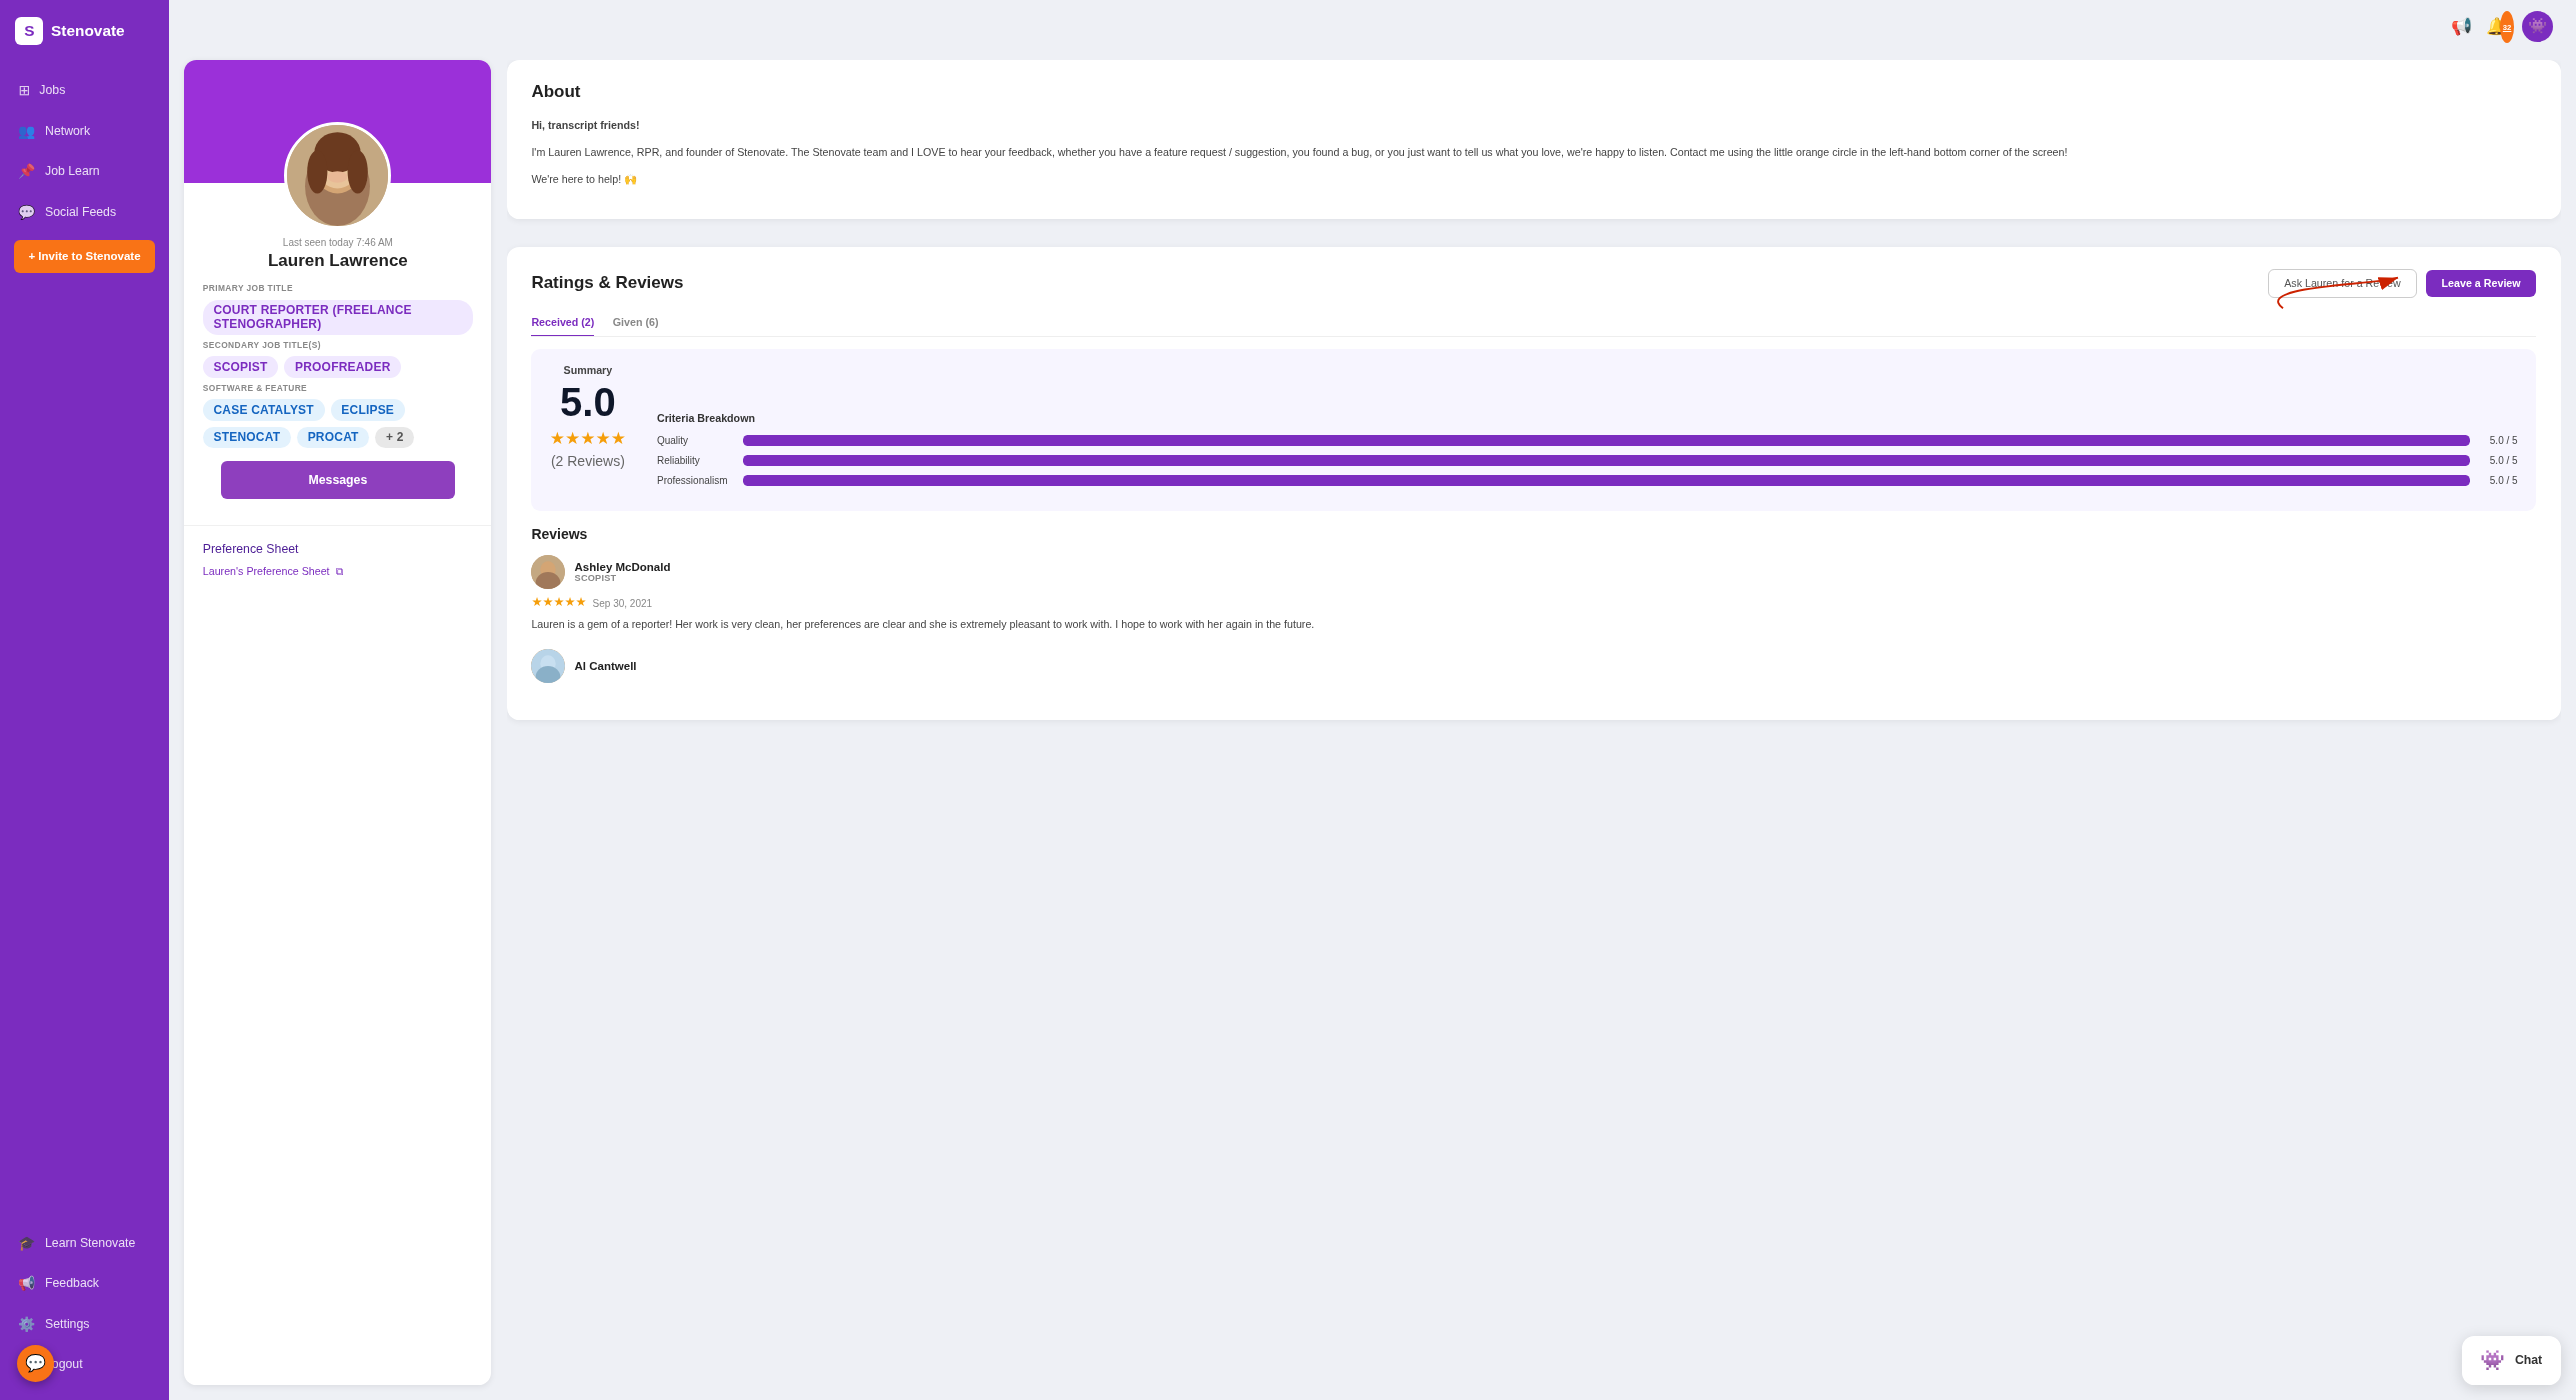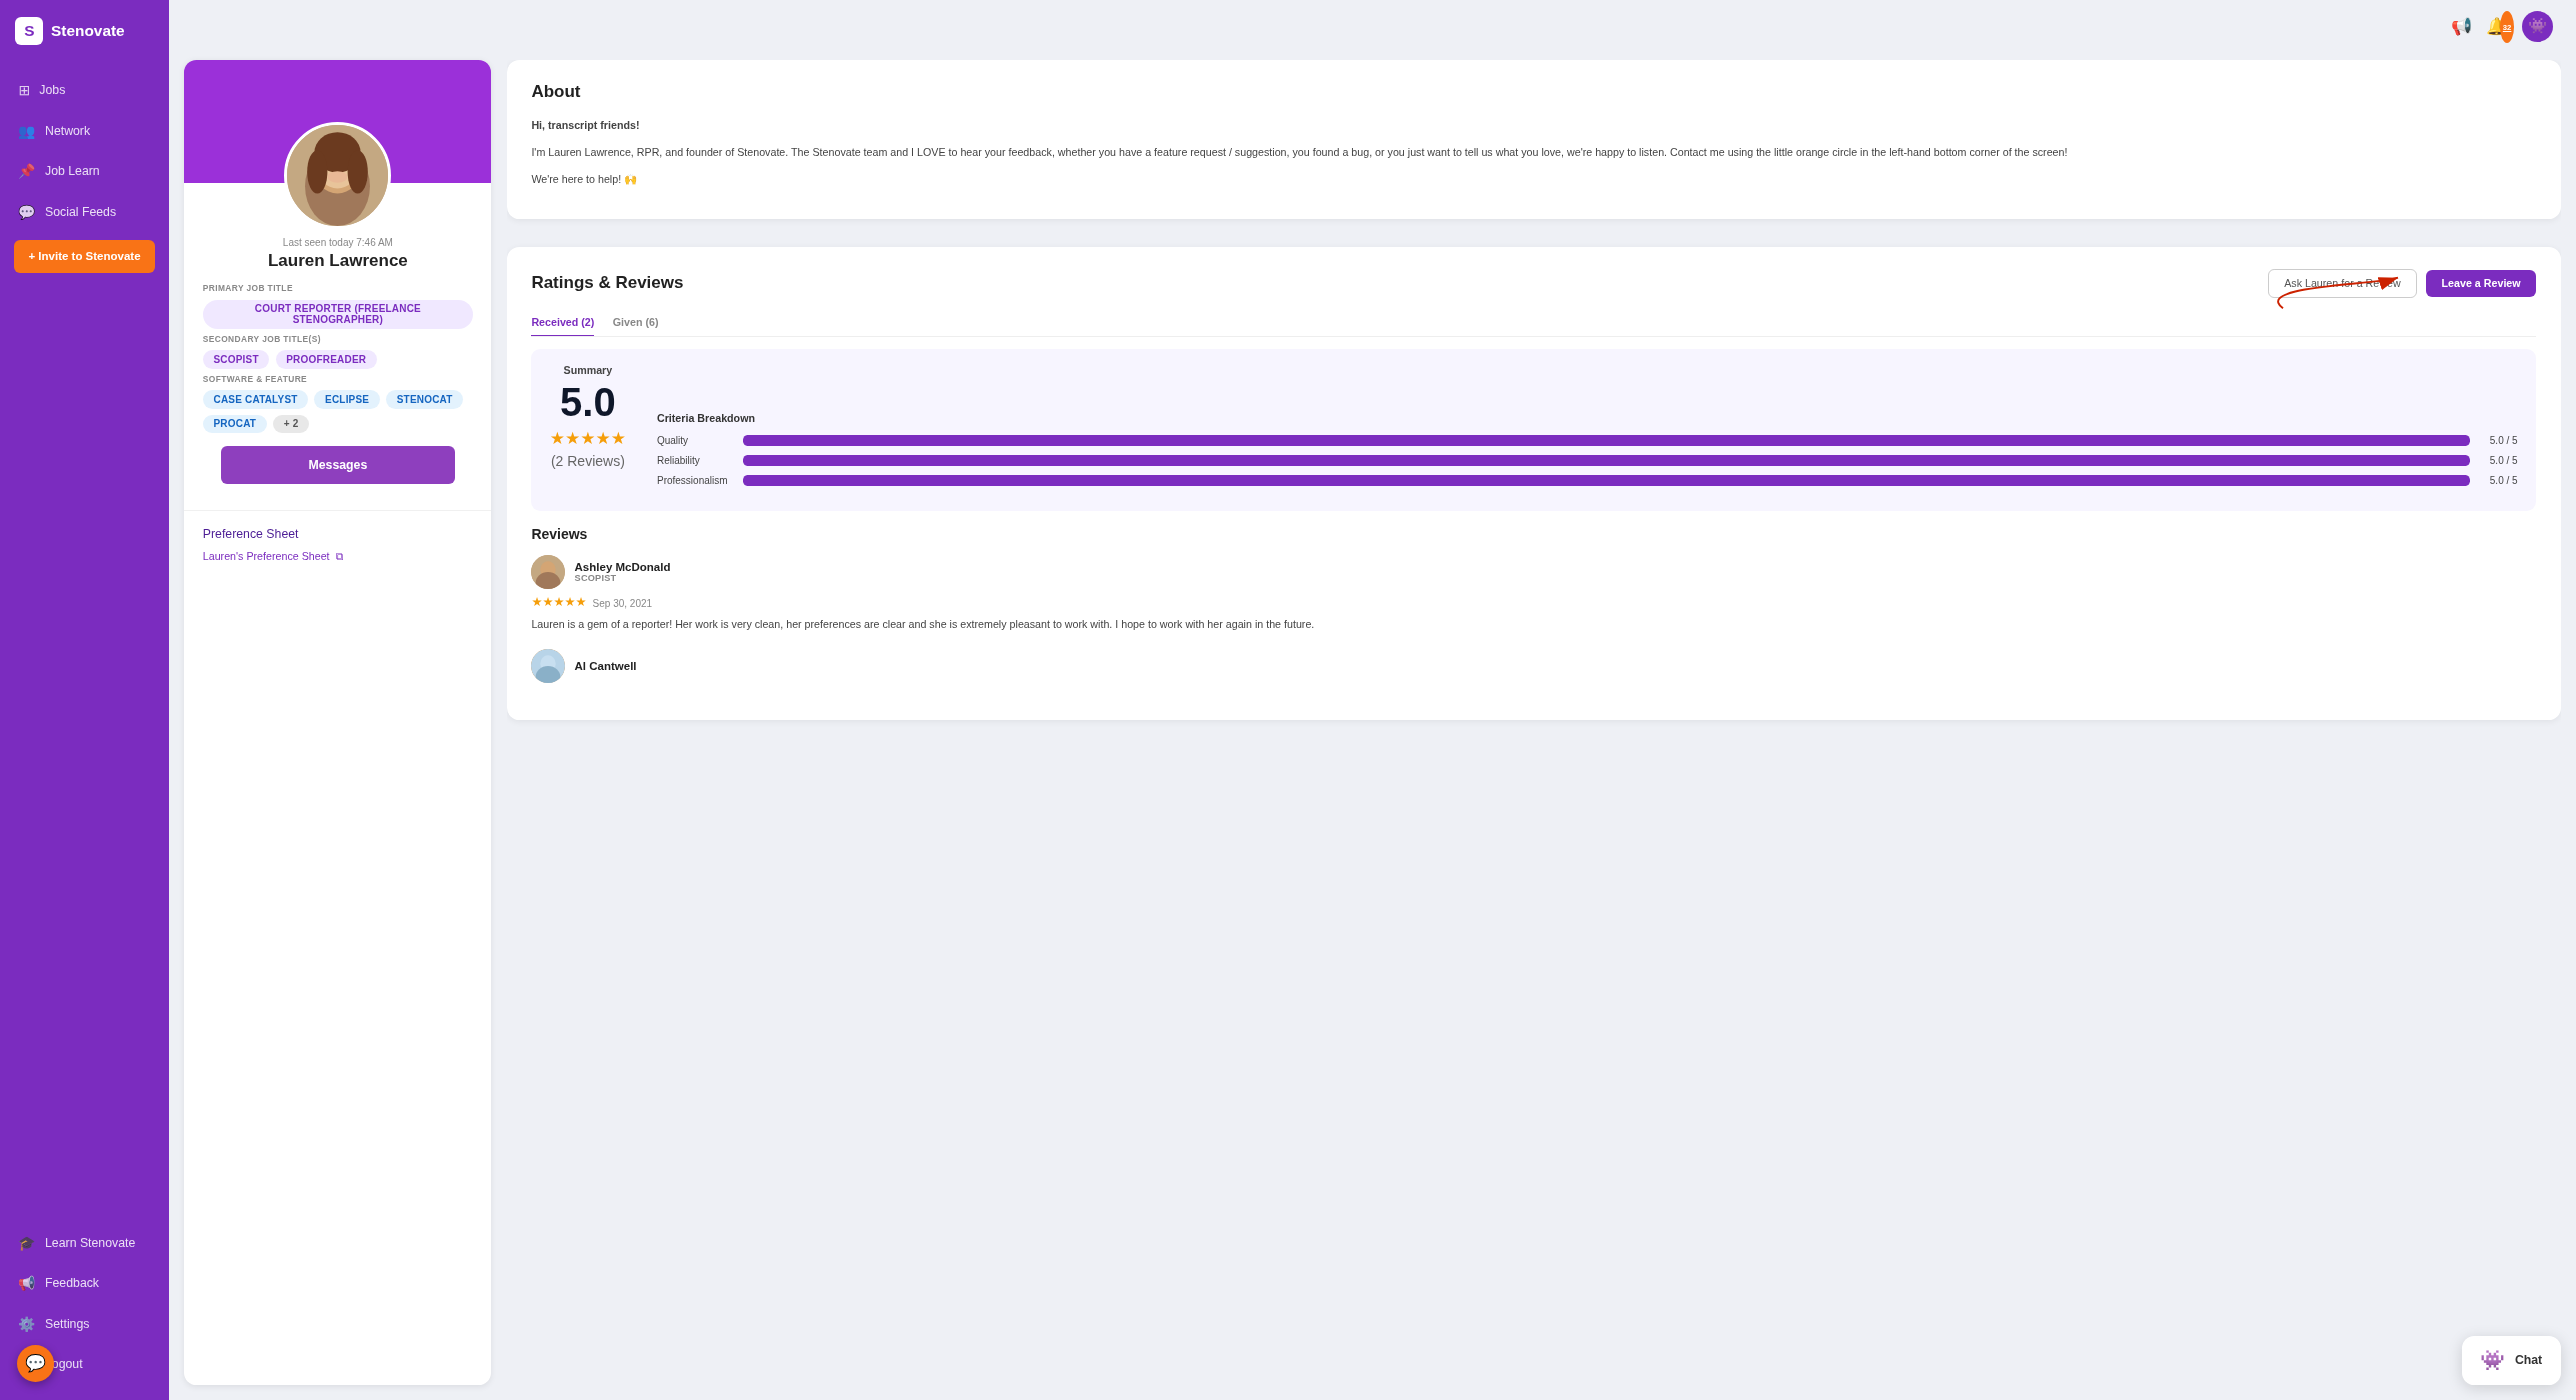--- a/index.html
+++ b/index.html
@@ -214,24 +214,23 @@
       display: flex;
       flex-wrap: wrap;
       gap: 6.1px;
       text-align: left;
     }
     .tag {
       background: #f0e8ff;
       color: #7b2cbf;
       border-radius: 15.4px;
       padding: 3.8px 10.7px;
-      font-size: 10px;
+      font-size: 12px;
       font-weight: 600;
       letter-spacing: 0.2px;
-      text-align: center;
     }
     .tag.blue {
       background: #e3f2fd;
       color: #1565c0;
     }
     .tag.plus {
       background: #e8e8e8;
       color: #555;
     }
     .messages-btn {

